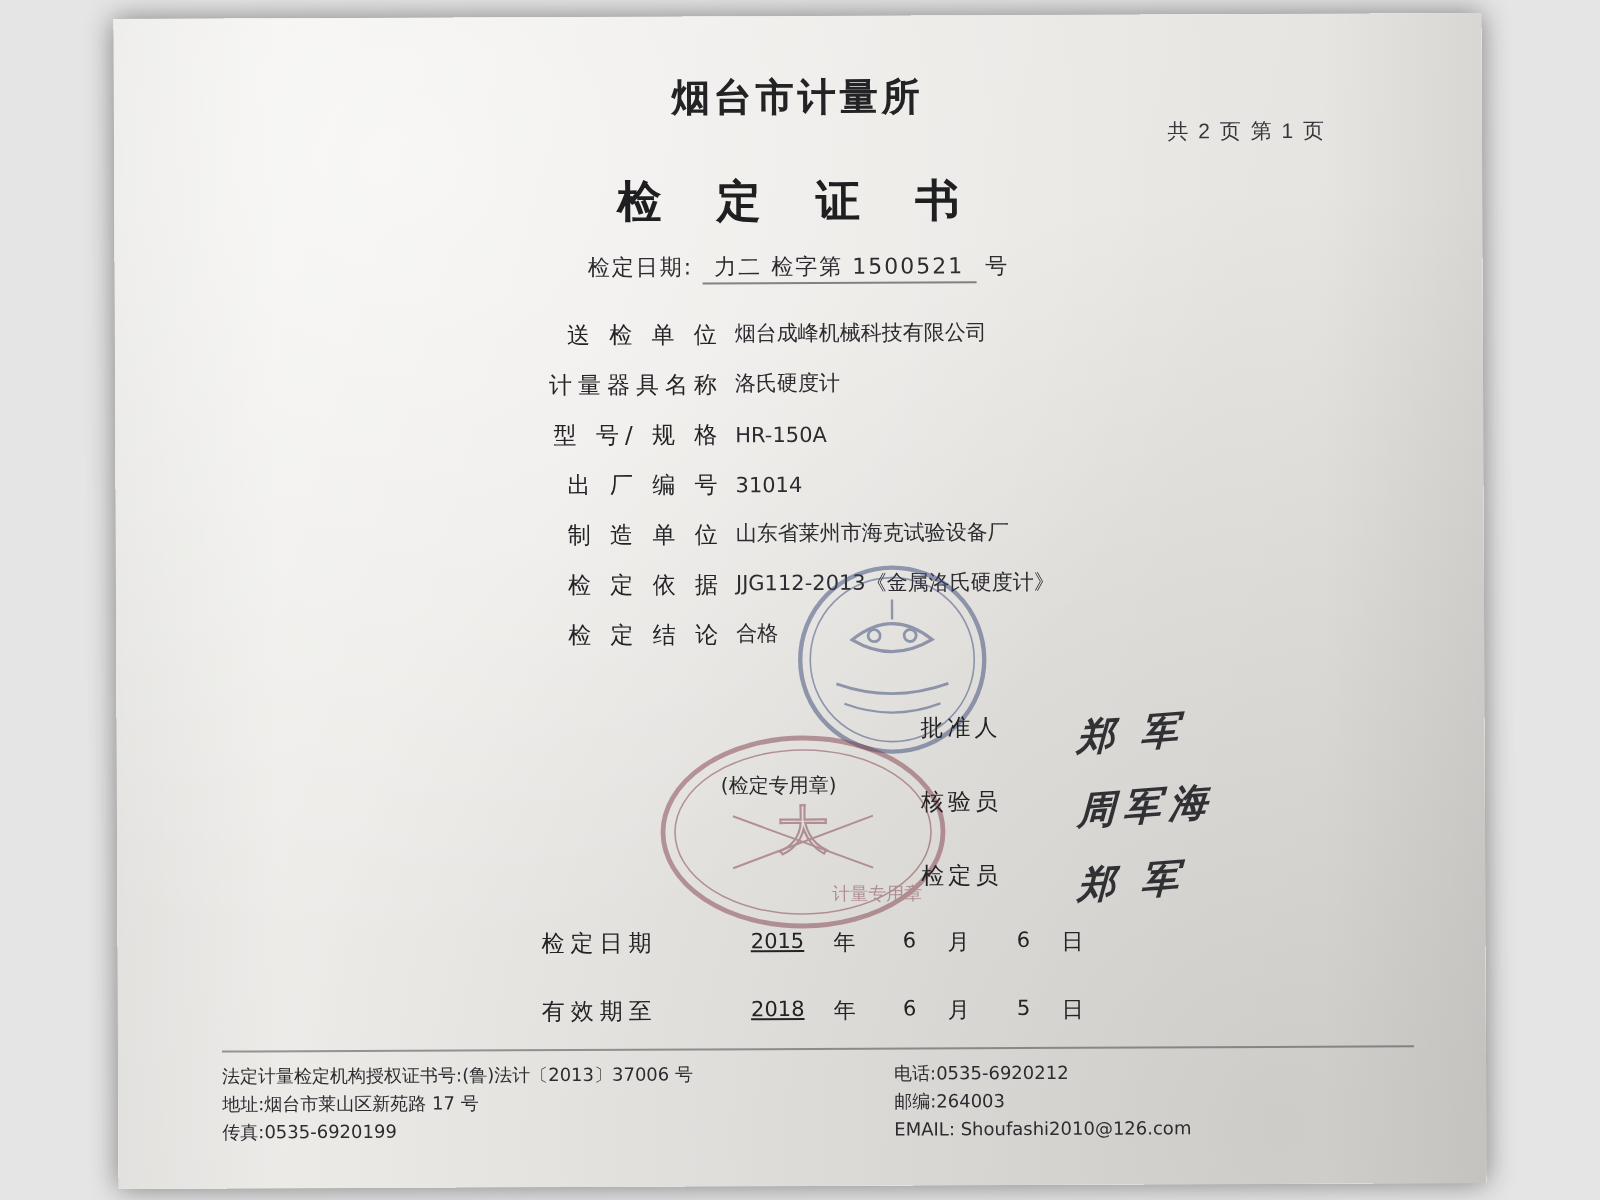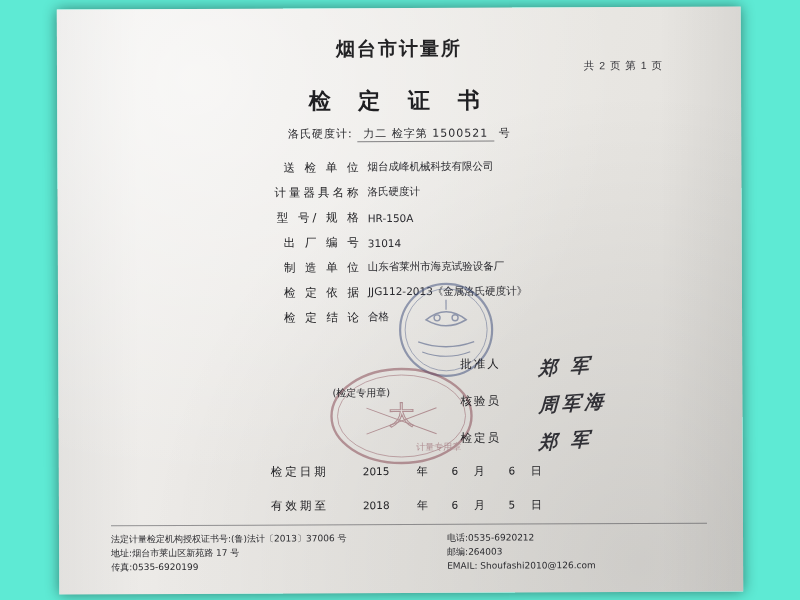--- a/index.html
+++ b/index.html
@@ -10,21 +10,21 @@
   body {
     width: 800px;
     height: 600px;
     overflow: hidden;
     font-family: "Liberation Serif", serif;
   }
   .photo {
     position: relative;
     width: 800px;
     height: 600px;
-    background: #5eead4;
+    background: #e5e5e5;
   }
   
   .paper {
     position: absolute;
     left: 58px;
     top: 8px;
     width: 684px;
     height: 585px;
     background:
       linear-gradient(105deg, #f2f1ef 0%, #eceae7 30%, #e9e7e3 60%, #e3e1dd 100%);
@@ -183,21 +183,21 @@
     width: 92px;
     flex: none;
     letter-spacing: 3px;
   }
   .date-row .d-y,
   .date-row .d-m,
   .date-row .d-d {
     font-size: 10.5px;
     letter-spacing: 0;
   }
-  .date-row .d-y { width: 52px; text-align: left; }
+  .date-row .d-y { width: 52px; text-align: center; text-decoration: underline; }
   .date-row .d-m { width: 34px; text-align: center; }
   .date-row .d-d { width: 34px; text-align: center; }
   .date-row .unit {
     font-size: 11px;
     padding: 0 10px 0 2px;
   }
 
   
   .footer {
     position: absolute;
@@ -230,41 +230,41 @@
   }
   .stamp-oval {
     left: 268px;
     top: 356px;
     width: 150px;
     height: 104px;
     opacity: 0.48;
   }
   .stamp-oval-label {
     position: absolute;
-    left: 274px;
+    left: 302px;
     top: 378px;
     font-family: "DejaVu Sans", sans-serif;
     font-size: 10px;
     color: #2a2a2e;
     letter-spacing: 0;
   }
 </style>
 </head>
 <body>
 
 <div class="photo">
   <div class="paper">
     <div class="content">
 
       <div class="org-title">烟台市计量所</div>
       <div class="page-mark">共 2 页  第 1 页</div>
       <div class="doc-title">检 定 证 书</div>
 
       <div class="cert-no">
-        <span>洛氏硬度计:</span>
+        <span>检定日期:</span>
         <span class="no-value">力二 检字第 1500521</span>
         <span>号</span>
       </div>
 
       <div class="fields">
         <div class="row">
           <div class="label">送 检 单 位</div>
           <div class="value">烟台成峰机械科技有限公司</div>
         </div>
         <div class="row">

